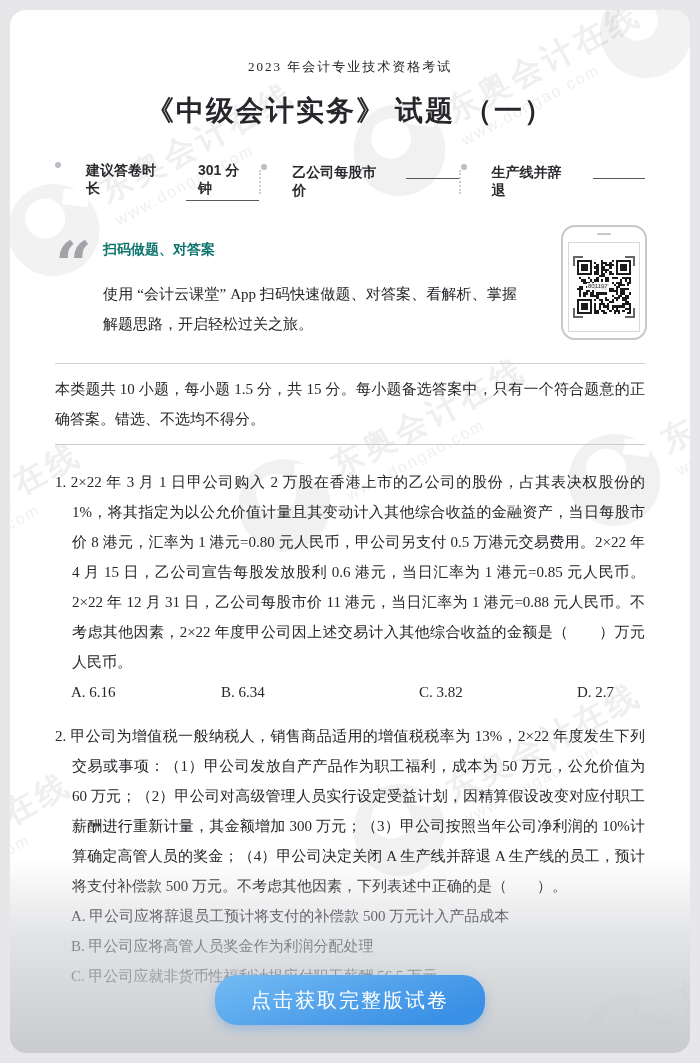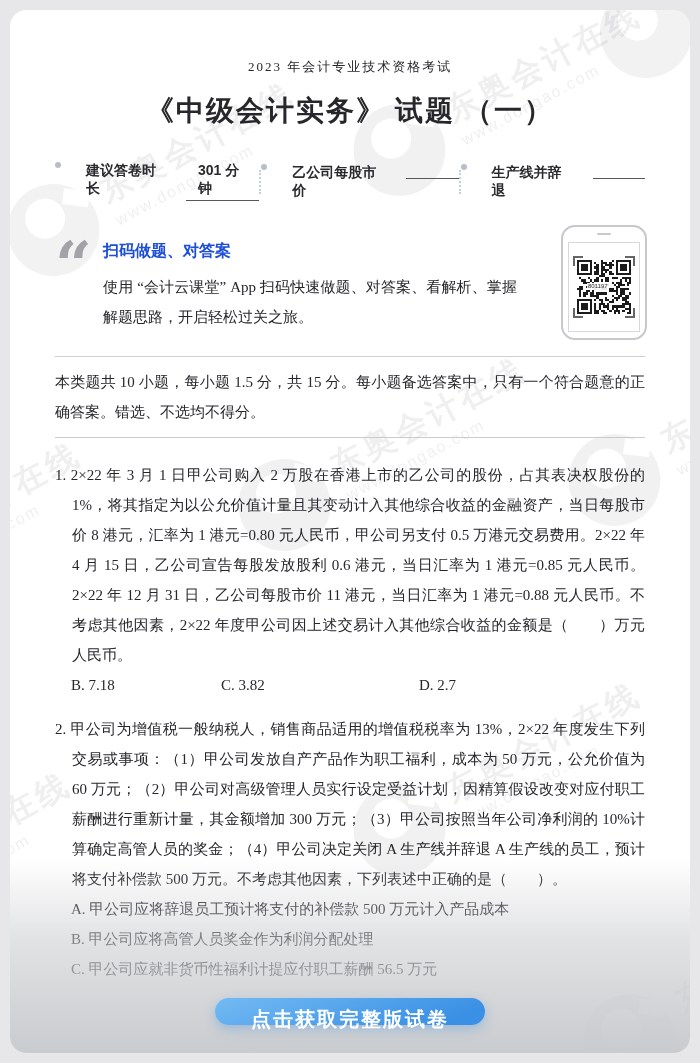--- a/index.html
+++ b/index.html
@@ -43,22 +43,22 @@
     font-family:"Liberation Sans", sans-serif; font-size:14px; font-weight:bold; color:#2a2a2e; }
   .meta-item { display:flex; align-items:flex-start; gap:25px; }
   .bullet { width:6px; height:6px; border-radius:50%; background:#b9bec6; flex:0 0 auto; }
   .u-val { border-bottom:1px solid #55585c; padding:0 12px 2px 12px; }
   .u-blank { display:inline-block; width:58px; border-bottom:1px solid #55585c; height:15px; }
   .meta-div { border-left:2px dotted #c3cedb; height:24px; }
   
   .scan { position:relative; margin-top:38px; border-bottom:1px solid #cdd0d4; padding:2px 0 24px 0; min-height:102px; }
   .quote { position:absolute; left:0; top:-6px; font-size:64px; line-height:1; color:#a2a2a8; font-weight:bold; font-family:"DejaVu Serif", serif; }
   .scan-body { margin-left:48px; padding-right:128px; }
-  .scan-title { font-family:"Liberation Sans", sans-serif; font-size:16px; font-weight:bold; color:#1d4ed8; }
-  .scan-desc { margin-top:10px; font-size:15px; line-height:30px; text-align:justify; }
+  .scan-title { font-family:"Liberation Sans", sans-serif; font-size:14px; font-weight:bold; color:#0f766e; }
+  .scan-desc { margin-top:20px; font-size:15px; line-height:30px; text-align:justify; }
   
   .phone { position:absolute; right:-2px; top:-14px; width:86px; height:115px;
     background:#fff; border:2px solid #c8c8cc; border-radius:14px; z-index:2; }
   .phone-speaker { position:absolute; top:6px; left:50%; transform:translateX(-50%); width:14px; height:2px; background:#c8c8cc; border-radius:2px; }
   .phone-screen { position:absolute; left:5px; right:5px; top:15px; bottom:6px; border:1px solid #d8d8db; }
   .qr-wrap { position:absolute; left:50%; top:50%; transform:translate(-50%,-50%); width:62px; height:62px; }
   .qr-wrap svg { position:absolute; inset:4px; width:54px; height:54px; }
   .br { position:absolute; width:10px; height:10px; }
   .br.tl { left:0; top:0; border-left:2px solid #666; border-top:2px solid #666; }
   .br.tr { right:0; top:0; border-right:2px solid #666; border-top:2px solid #666; }
@@ -74,23 +74,23 @@
   .question { margin-top:22px; font-size:15px; line-height:30px; }
   .q-text { text-align:justify; padding-left:17px; text-indent:-17px; }
   .q-num { font-weight:normal; }
   .opts-inline { display:grid; grid-template-columns:150px 198px 158px auto; padding-left:16px; }
   .opts-block div { padding-left:16px; }
   
   .fade { position:absolute; left:0; right:0; bottom:0; height:195px; z-index:3; pointer-events:none;
     background:linear-gradient(180deg, rgba(201,203,206,0) 0%, rgba(201,203,206,.55) 42%, #c9cbce 100%); }
   .cta {
     position:absolute; left:50%; bottom:28px; transform:translateX(-50%); z-index:4;
-    height:27px; line-height:43px; padding:0 36px; border:none; border-radius:22px;
+    height:50px; line-height:43px; padding:0 36px; border:none; border-radius:22px;
     background:linear-gradient(160deg, #74bbf3 0%, #3a90e5 85%);
-    color:#fff; font-family:"Liberation Sans", sans-serif; font-size:20px; font-weight:bold;
+    color:#fff; font-family:"Liberation Sans", sans-serif; font-size:20px; font-weight:normal;
     letter-spacing:2px; cursor:pointer; box-shadow:0 4px 12px rgba(58,144,229,.35);
   }
 </style>
 </head>
 <body>
 
 <div class="card">
 
   <div class="wm-layer">
     <div class="wm" style="left:-16px; top:120px;">
@@ -406,21 +406,22 @@
 
     <div class="sec-intro">本类题共 10 小题，每小题 1.5 分，共 15 分。每小题备选答案中，只有一个符合题意的正确答案。错选、不选均不得分。</div>
     <hr class="rule">
 
     <div class="question">
       <div class="q-text">
         <span class="q-num">1.</span>
         <span>2×22 年 3 月 1 日甲公司购入 2 万股在香港上市的乙公司的股份，占其表决权股份的 1%，将其指定为以公允价值计量且其变动计入其他综合收益的金融资产，当日每股市价 8 港元，汇率为 1 港元=0.80 元人民币，甲公司另支付 0.5 万港元交易费用。2×22 年 4 月 15 日，乙公司宣告每股发放股利 0.6 港元，当日汇率为 1 港元=0.85 元人民币。2×22 年 12 月 31 日，乙公司每股市价 11 港元，当日汇率为 1 港元=0.88 元人民币。不考虑其他因素，2×22 年度甲公司因上述交易计入其他综合收益的金额是（　　）万元人民币。</span>
       </div>
       <div class="opts-inline">
-        <span>B. 7.18</span>
+        <span>A. 6.16</span>
+        <span>B. 6.34</span>
         <span>C. 3.82</span>
         <span>D. 2.7</span>
       </div>
     </div>
 
     <div class="question" style="margin-top:14px;">
       <div class="q-text">
         <span class="q-num">2.</span>
         <span>甲公司为增值税一般纳税人，销售商品适用的增值税税率为 13%，2×22 年度发生下列交易或事项：（1）甲公司发放自产产品作为职工福利，成本为 50 万元，公允价值为 60 万元；（2）甲公司对高级管理人员实行设定受益计划，因精算假设改变对应付职工薪酬进行重新计量，其金额增加 300 万元；（3）甲公司按照当年公司净利润的 10%计算确定高管人员的奖金；（4）甲公司决定关闭 A 生产线并辞退 A 生产线的员工，预计将支付补偿款 500 万元。不考虑其他因素，下列表述中正确的是（　　）。</span>
       </div>

